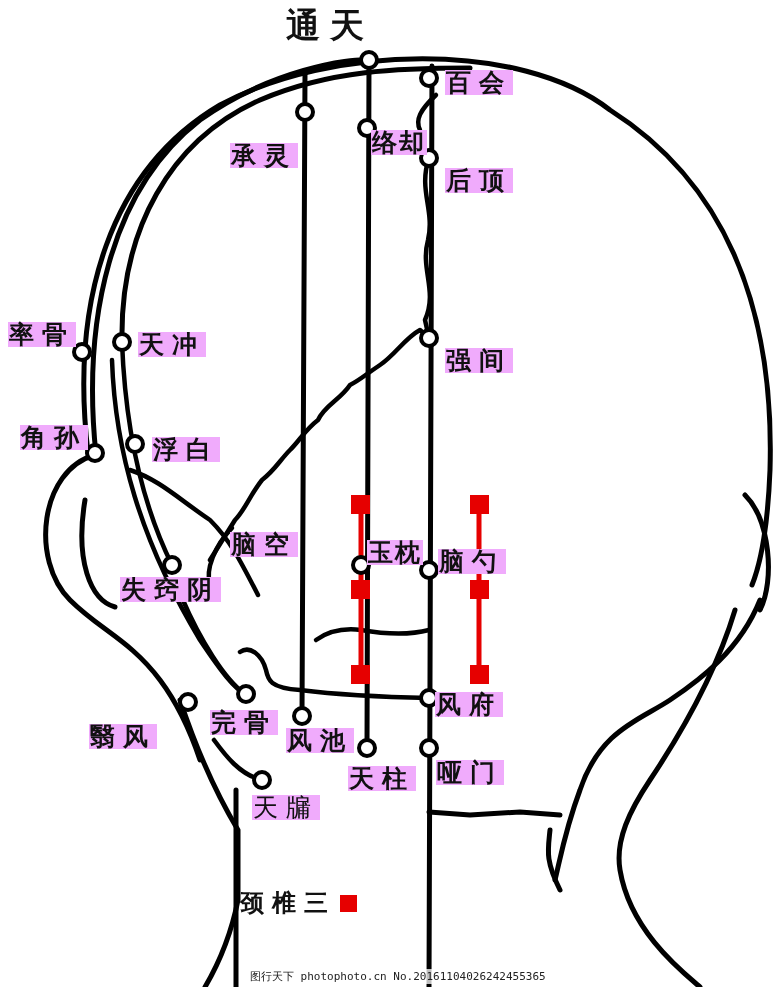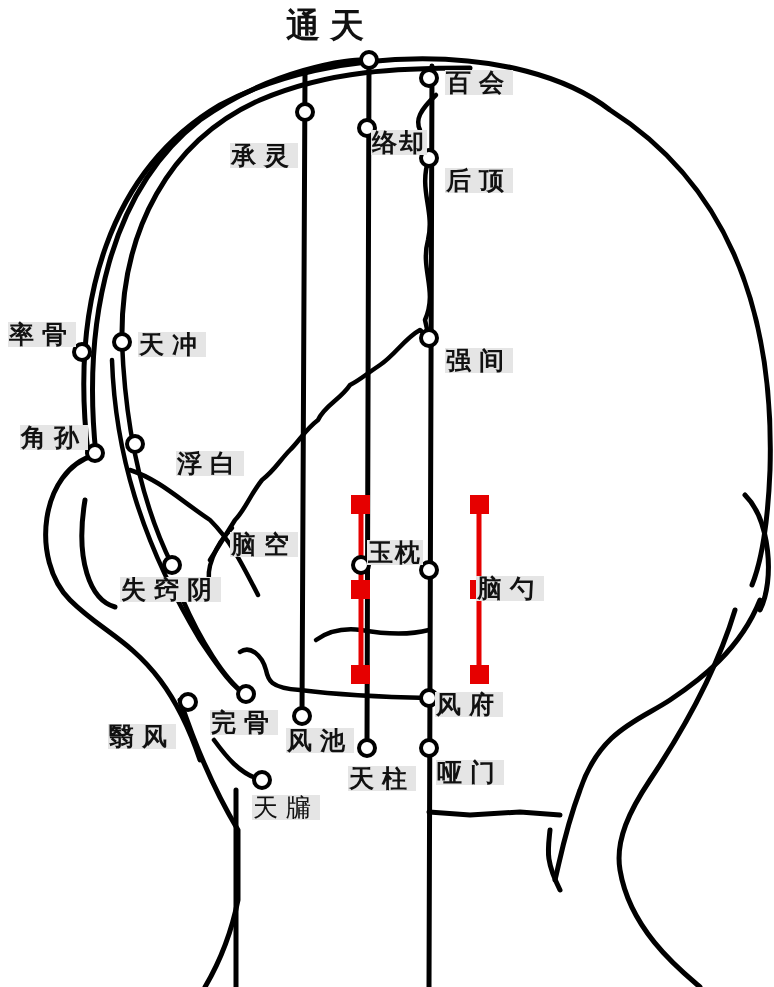--- a/index.html
+++ b/index.html
@@ -4,21 +4,21 @@
 <style>
   html, body { margin: 0; padding: 0; background: #ffffff; }
   body { width: 774px; height: 987px; overflow: hidden; position: relative; font-family: "DejaVu Sans", sans-serif; }
   #stage { position: absolute; left: 0; top: 0; width: 774px; height: 987px; }
   svg { position: absolute; left: 0; top: 0; }
   .ln { fill: none; stroke: #000; stroke-width: 5; stroke-linecap: round; stroke-linejoin: round; }
   .ln-thin { fill: none; stroke: #000; stroke-width: 4.5; stroke-linecap: round; stroke-linejoin: round; }
   .pt { fill: #fff; stroke: #000; stroke-width: 4; }
   .red-ln { stroke: #e60000; stroke-width: 5; }
   .red-sq { fill: #e60000; }
-  .lbl { position: absolute; font-weight: bold; color: #111; font-size: 25px; letter-spacing: 8px; white-space: nowrap; line-height: 1; background: #e5e5e5; padding: 0 1px; }
+  .lbl { position: absolute; font-weight: bold; color: #111; font-size: 25px; letter-spacing: 8px; white-space: nowrap; line-height: 1; background: #f0abfc; padding: 0 1px; }
   .lbl.big { font-size: 34px; letter-spacing: 10px; background: transparent; }
   .lbl.plain { font-weight: normal; }
   .lbl.tight { letter-spacing: 2px; }
   .legend-row { position: absolute; left: 240px; display: flex; align-items: center; }
   .legend-row .lt { font-weight: bold; font-size: 24px; letter-spacing: 8px; color: #111; }
   .legend-row .ls { width: 17px; height: 17px; background: #e60000; margin-left: 4px; }
   .watermark { position: absolute; left: 250px; top: 969px; font-family: "DejaVu Sans Mono", monospace; font-size: 11px; color: #222; white-space: nowrap; background: rgba(255,255,255,0.75); }
 </style>
 </head>
 <body>
@@ -96,27 +96,32 @@
 
 <span class="lbl big" style="left:285px;top:8px;text-align:center;">通天</span>
 <span class="lbl" style="left:445px;top:70px;">百会</span>
 <span class="lbl" style="left:230px;top:143px;">承灵</span>
 <span class="lbl tight" style="left:371px;top:130px;">络却</span>
 <span class="lbl" style="left:445px;top:168px;">后顶</span>
 <span class="lbl" style="left:8px;top:322px;">率骨</span>
 <span class="lbl" style="left:138px;top:332px;">天冲</span>
 <span class="lbl" style="left:445px;top:348px;">强间</span>
 <span class="lbl" style="left:20px;top:425px;">角孙</span>
-<span class="lbl" style="left:152px;top:451px;margin-left:24px;">浮白</span>
+<span class="lbl" style="left:152px;top:437px;">浮白</span>
 <span class="lbl" style="left:230px;top:532px;">脑空</span>
 <span class="lbl tight" style="left:367px;top:540px;">玉枕</span>
-<span class="lbl" style="left:438px;top:576px;margin-left:38px;">脑勺</span>
+<span class="lbl" style="left:438px;top:549px;">脑勺</span>
 <span class="lbl" style="left:120px;top:577px;">失窍阴</span>
 <span class="lbl" style="left:435px;top:692px;">风府</span>
 <span class="lbl" style="left:210px;top:710px;">完骨</span>
-<span class="lbl" style="left:108px;top:724px;">翳风</span>
+<span class="lbl" style="left:89px;top:724px;">翳风</span>
 <span class="lbl" style="left:286px;top:728px;">风池</span>
 <span class="lbl" style="left:348px;top:766px;">天柱</span>
 <span class="lbl" style="left:436px;top:760px;">哑门</span>
 <span class="lbl plain" style="left:252px;top:795px;">天牖</span>
 
+<div class="legend-row" style="top:887px;">
+  <span class="lt">颈椎三</span>
+  <span class="ls"></span>
+</div>
 
+<div class="watermark">图行天下 photophoto.cn  No.20161104026242455365</div>
 </div>
 
 </body></html>

